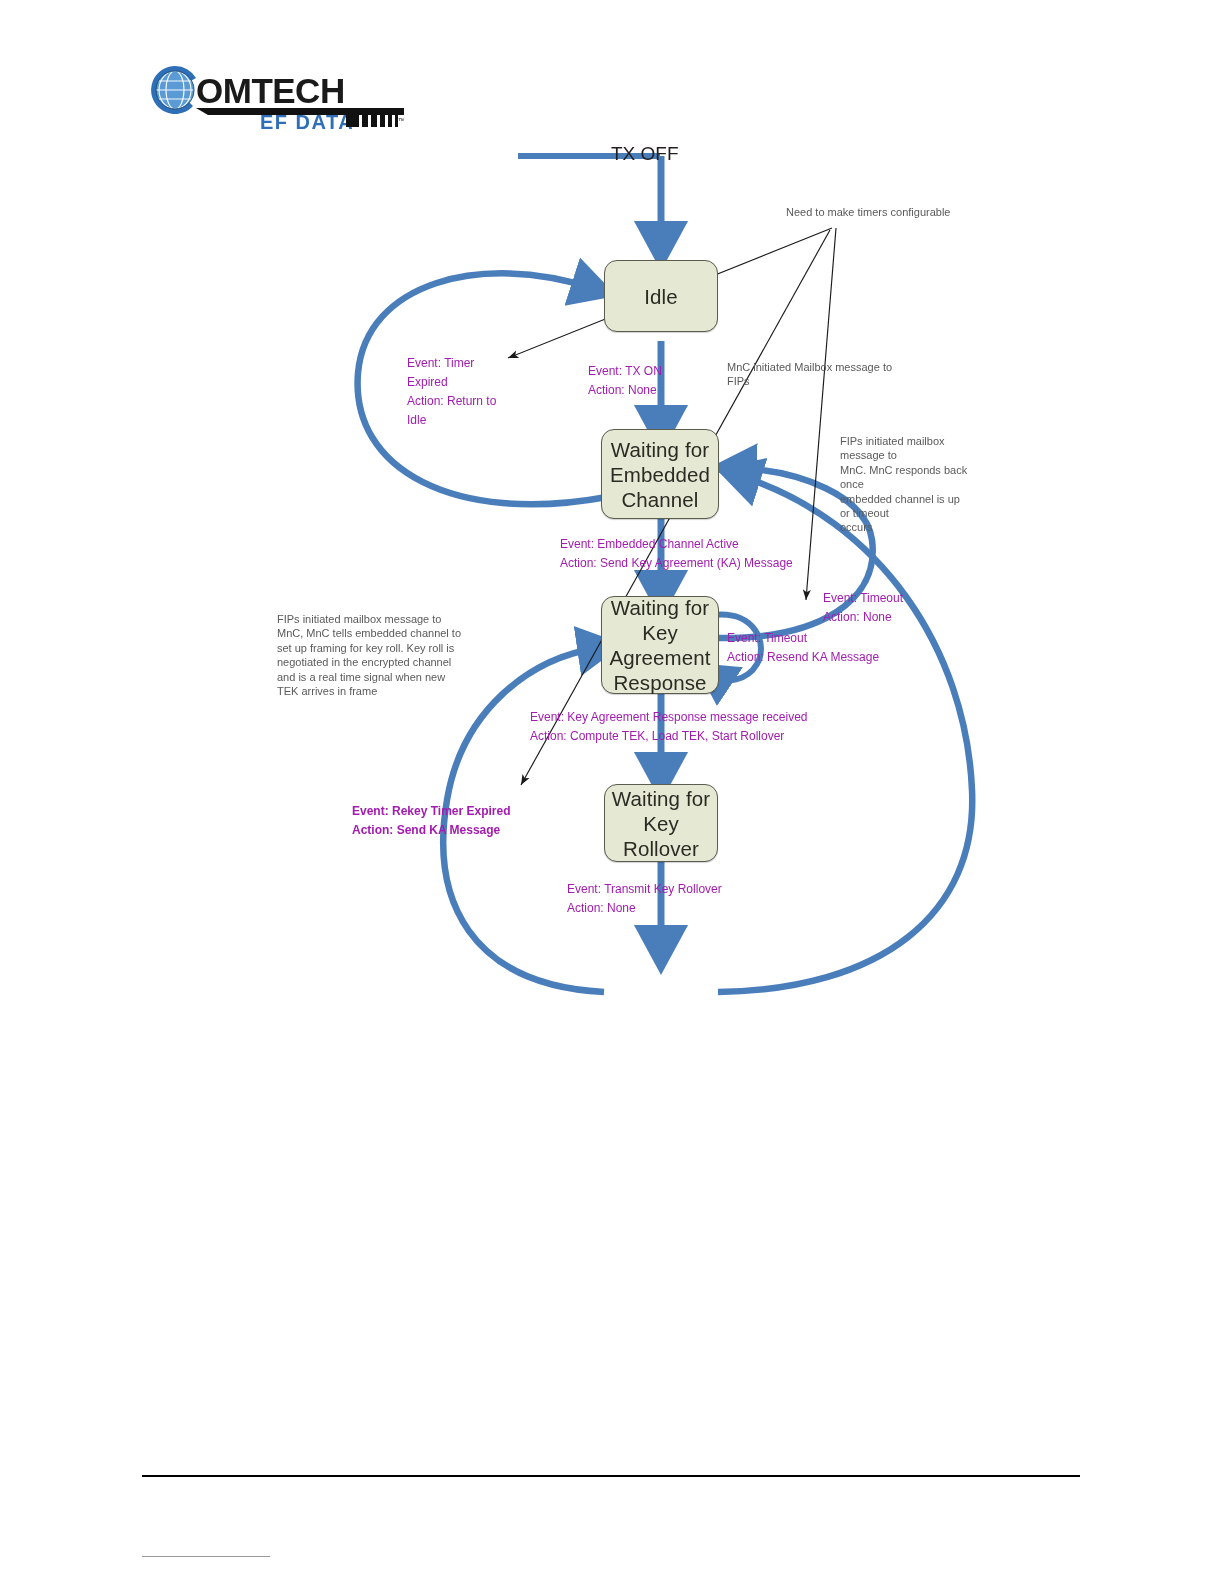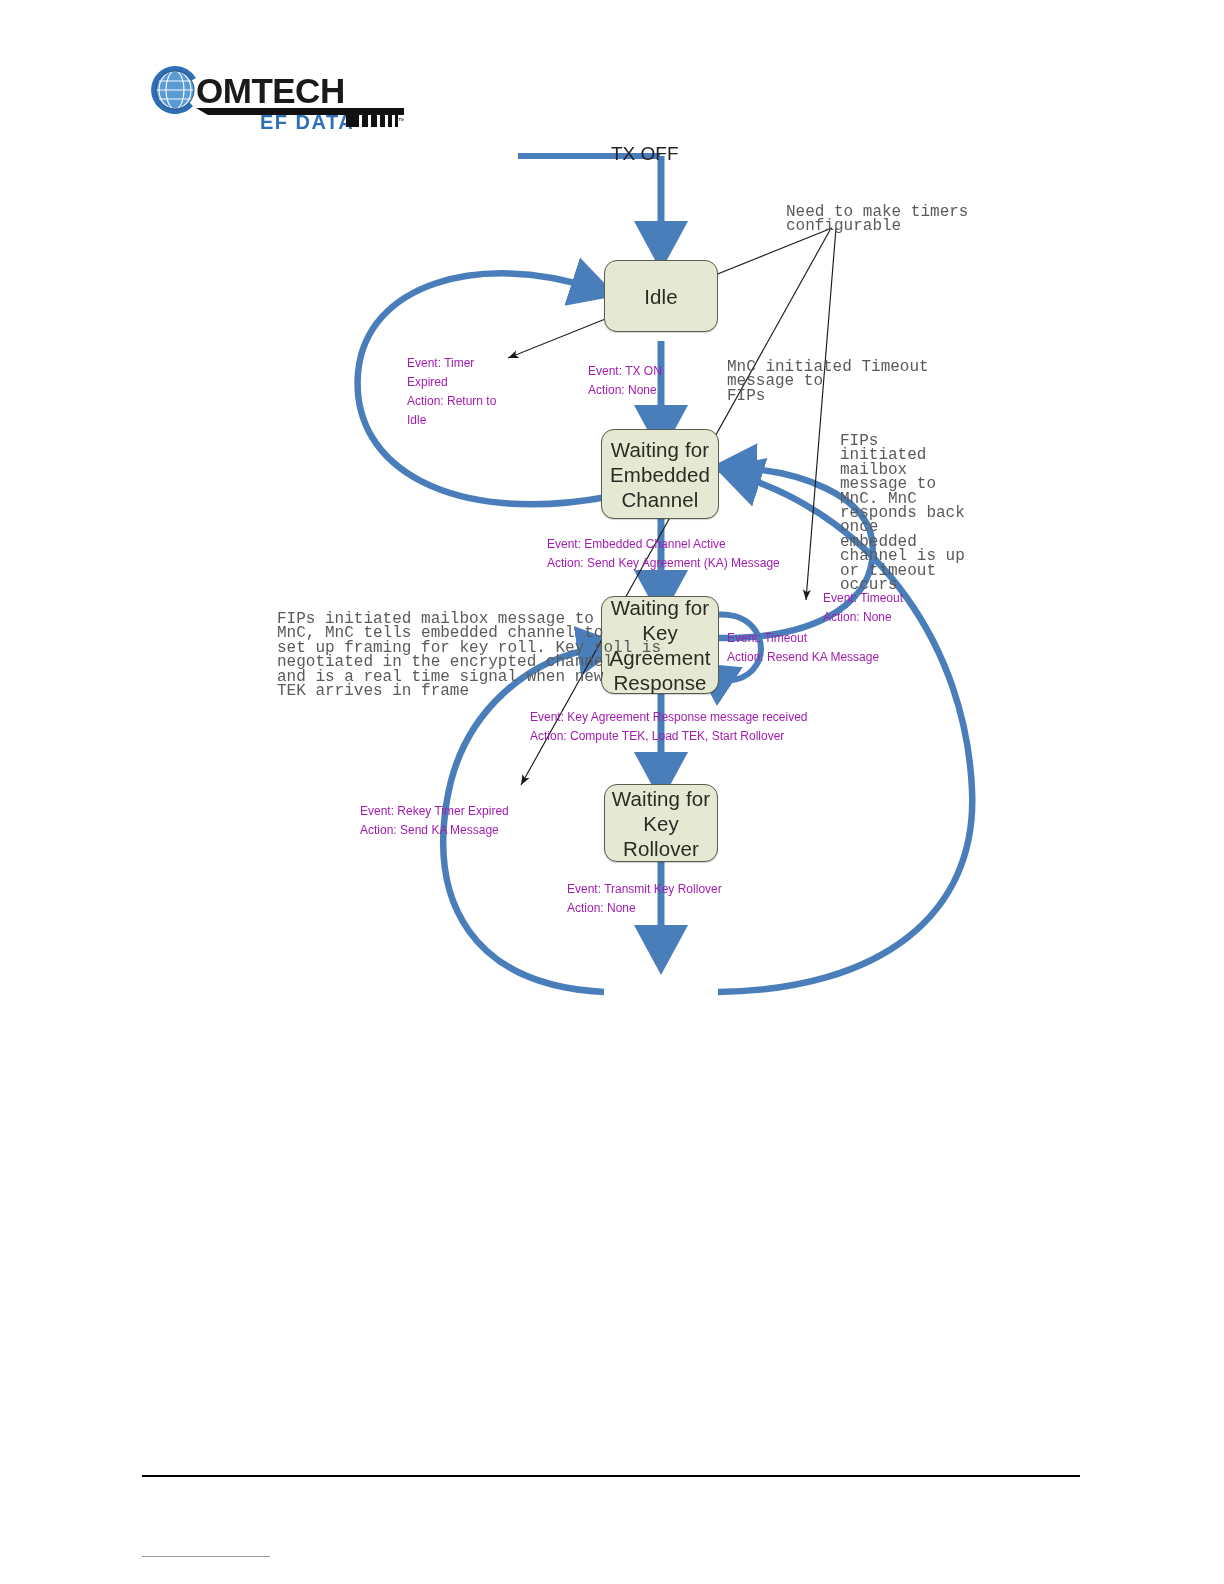--- a/index.html
+++ b/index.html
@@ -67,26 +67,25 @@
     font-size: 12px;
     line-height: 19px;
     color: #a21caf;
     white-space: pre-line;
     z-index: 6;
   }
 
   
   .note {
     position: absolute;
-    font-size: 16px;
+    font-size: 11px;
     line-height: 14.4px;
     color: #5a5a5a;
     white-space: pre-line;
     z-index: 6;
-    font-family: Liberation Mono, monospace;
   }
 
   
   #tx-off-label {
     position: absolute;
     left: 611px;
     top: 143px;
     font-size: 19px;
     line-height: 22px;
     color: #231f20;
@@ -217,42 +216,42 @@
 
 
   <div class="edge-label" style="left:407px; top:354px;">Event: Timer
 Expired
 Action: Return to
 Idle</div>
 
   <div class="edge-label" style="left:588px; top:362px;">Event: TX ON
 Action: None</div>
 
-  <div class="edge-label" style="left:547px; top:535px;">Event: Embedded Channel Active
+  <div class="edge-label" style="left:560px; top:535px;">Event: Embedded Channel Active
 Action: Send Key Agreement (KA) Message</div>
 
   <div class="edge-label" style="left:727px; top:629px;">Event: Timeout
 Action: Resend KA Message</div>
 
   <div class="edge-label" style="left:823px; top:589px;">Event: Timeout
 Action: None</div>
 
   <div class="edge-label" style="left:530px; top:708px;">Event: Key Agreement Response message received
 Action: Compute TEK, Load TEK, Start Rollover</div>
 
-  <div class="edge-label" style="left:360px; top:802px;">Event: Rekey Timer Expired
+  <div class="edge-label" style="left:352px; top:802px;font-weight:bold;">Event: Rekey Timer Expired
 Action: Send KA Message</div>
 
   <div class="edge-label" style="left:567px; top:880px;">Event: Transmit Key Rollover
 Action: None</div>
 
 
   <div class="note" style="left:786px; top:205px;">Need to make timers configurable</div>
 
-  <div class="note" style="left:727px; top:360px;">MnC initiated Timeout message to
+  <div class="note" style="left:727px; top:360px;">MnC initiated Mailbox message to
 FIPs</div>
 
   <div class="note" style="left:840px; top:434px;">FIPs initiated mailbox message to
 MnC. MnC responds back once
 embedded channel is up or timeout
 occurs</div>
 
   <div class="note" style="left:277px; top:612px;">FIPs initiated mailbox message to
 MnC, MnC tells embedded channel to
 set up framing for key roll.  Key roll is

